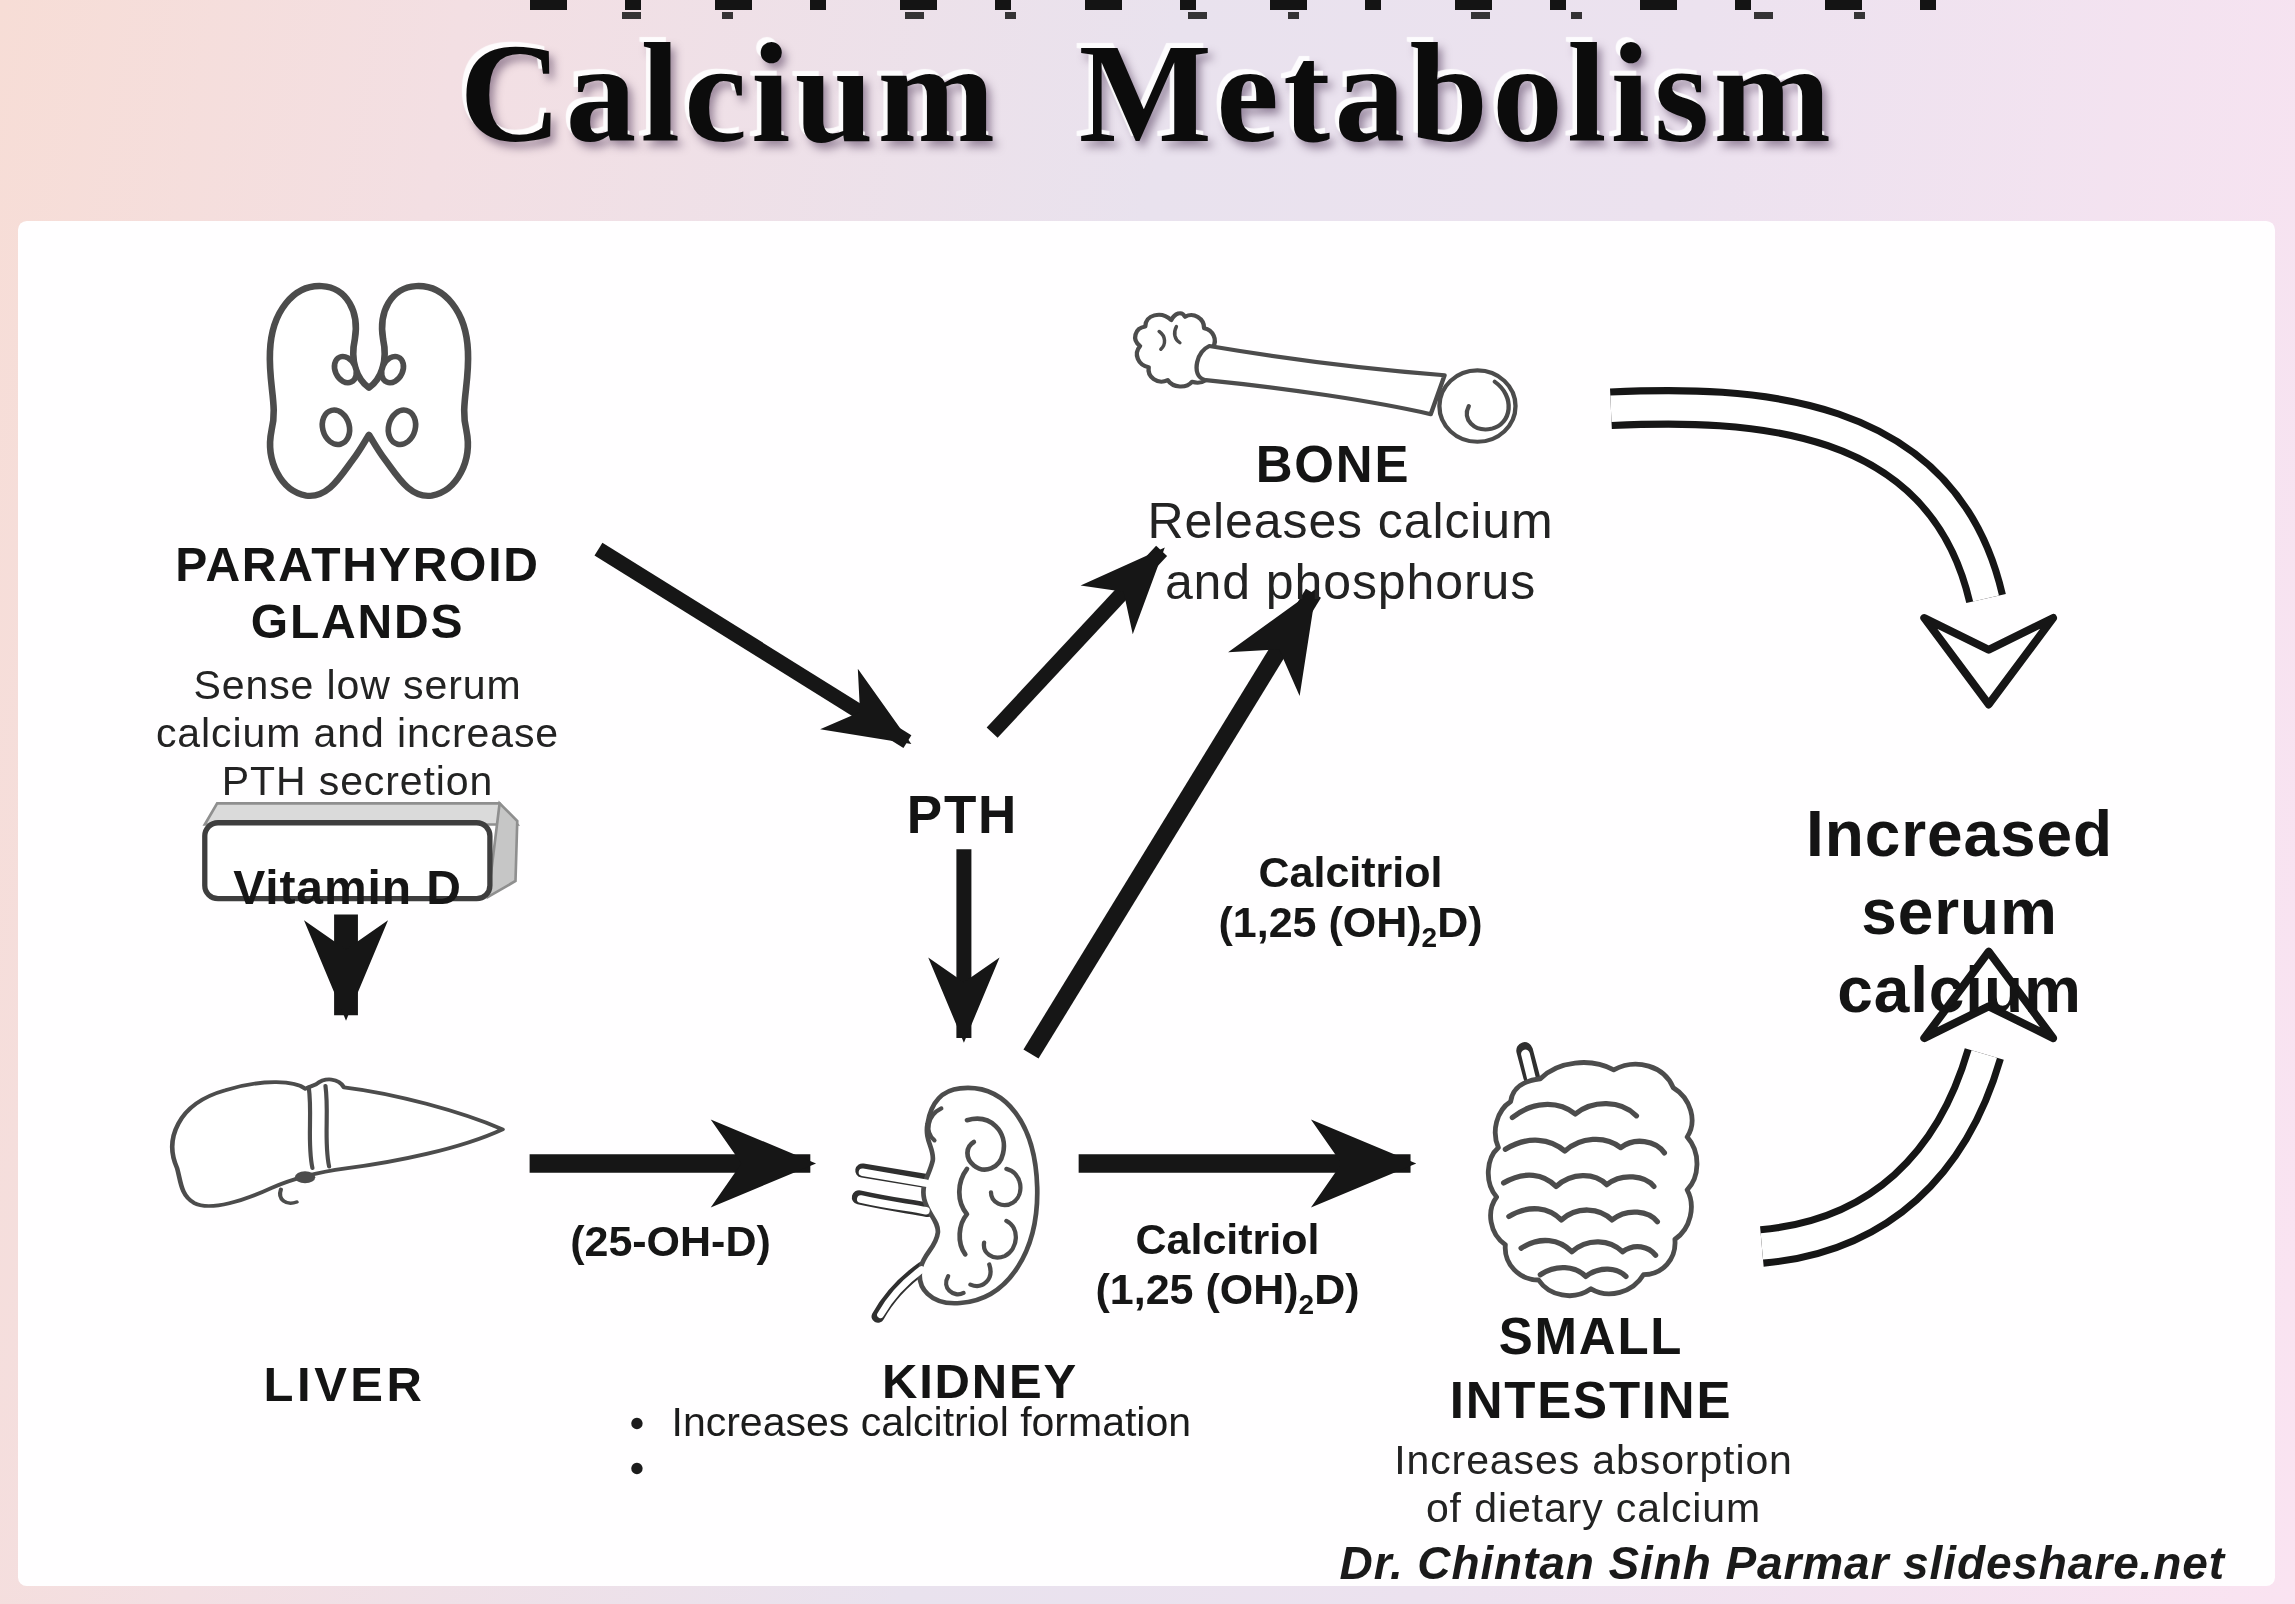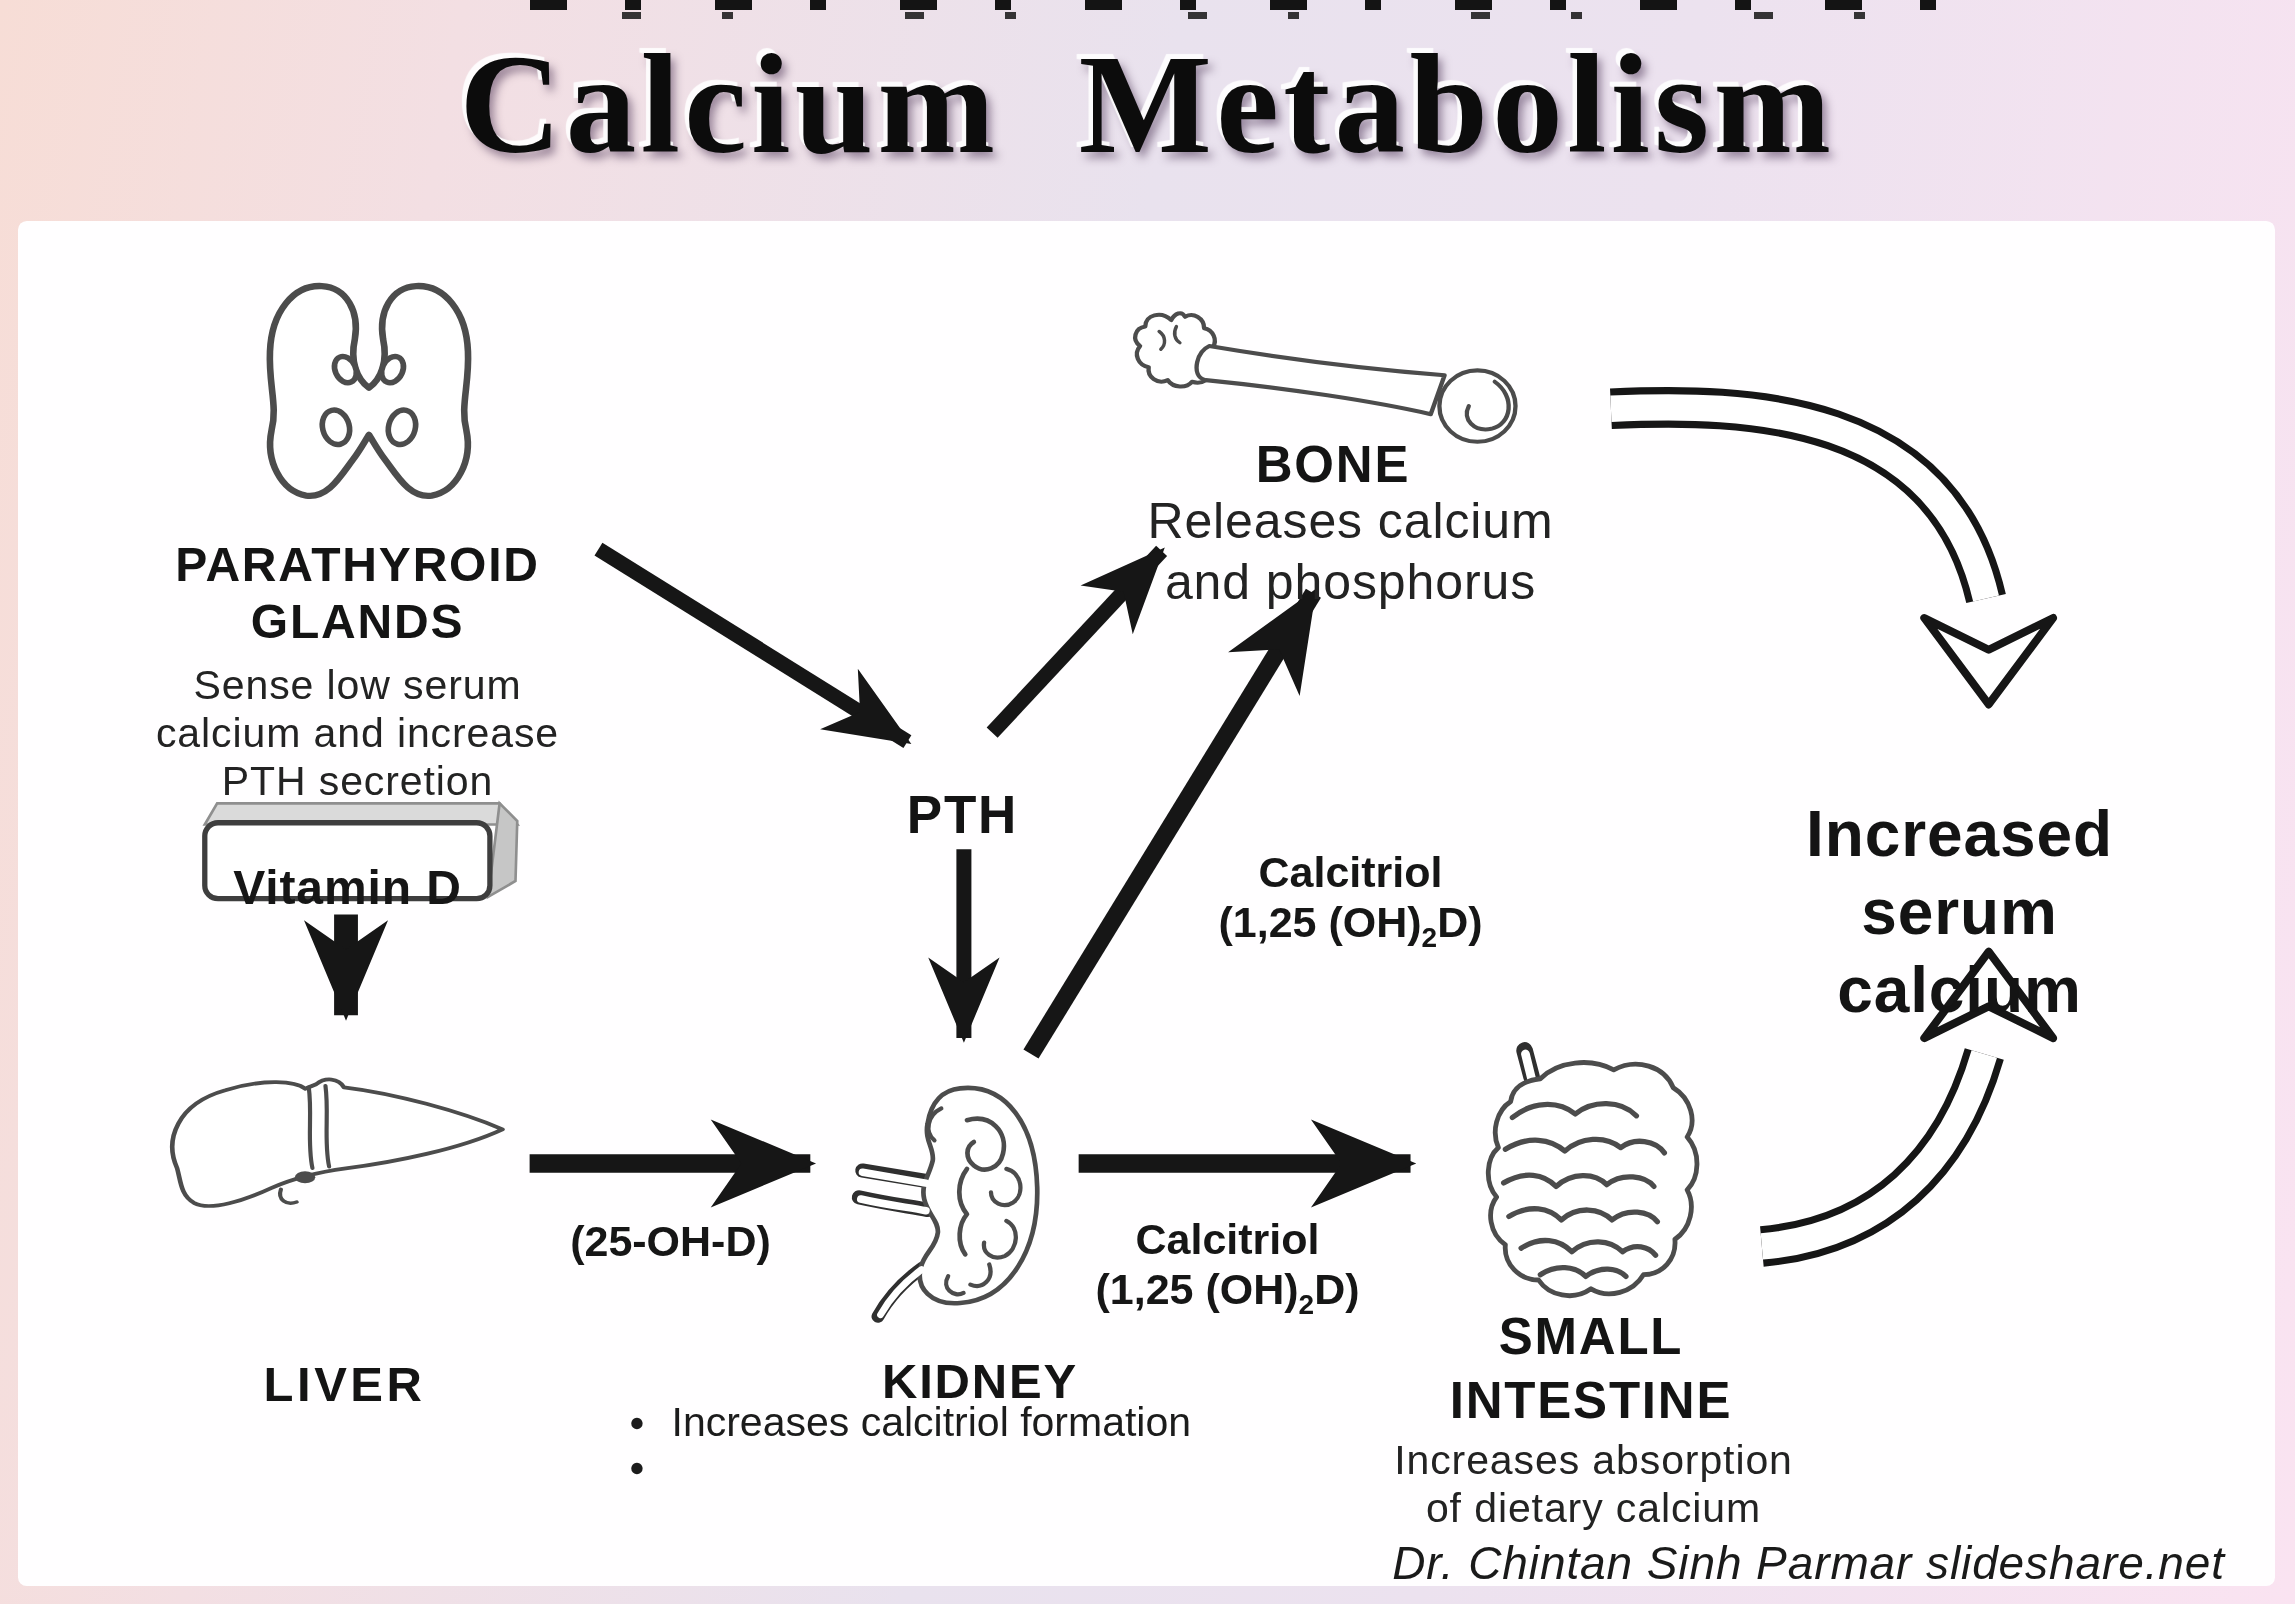--- a/index.html
+++ b/index.html
@@ -13,21 +13,21 @@
   .pre{white-space:pre-line;}
   #panel{
     left:17.7px;top:221px;width:2257px;height:1365px;
     background:#fffeff;border-radius:8.8px;z-index:1;
   }
   #frag1{left:530px;top:0;width:1457px;height:9.7px;z-index:3;
     background:repeating-linear-gradient(90deg,#141414 0 37px,transparent 37px 95px,#141414 95px 111px,transparent 111px 185px);}
   #frag2{left:565px;top:12.4px;width:1404px;height:6.2px;z-index:3;opacity:.85;
     background:repeating-linear-gradient(90deg,transparent 0 57px,#141414 57px 76px,transparent 76px 157px,#141414 157px 168px,transparent 168px 283px);}
   #title{
-    left:0;top:23px;width:2295px;z-index:3;text-align:center;white-space:pre;
+    left:0;top:12px;width:2295px;z-index:3;text-align:center;white-space:pre;
     font-family:"Liberation Serif",serif;font-weight:bold;font-size:141px;letter-spacing:4.4px;color:#0c0c0c;
     text-shadow:-4.4px -5.3px 0.9px rgba(255,255,255,.9), 4.4px 6.2px 8px rgba(70,45,80,.5);
   }
   svg.layer{left:0;top:0;z-index:2;pointer-events:none;}
   .txt{z-index:4;margin-top:25px;}
   .node-title{font-weight:bold;font-size:48px;letter-spacing:1.8px;line-height:1.18;color:#141414;}
   .node-desc{font-size:41px;line-height:1.17;letter-spacing:0.9px;color:#232323;}
   #parathyroid-label{left:88px;top:512px;width:539px;}
   #parathyroid-desc{left:53px;top:637px;width:609px;}
   #vitamin-label{left:205px;top:835px;width:285px;font-weight:bold;font-size:48px;letter-spacing:0.9px;}
@@ -40,21 +40,21 @@
   .bullet-dot{font-size:26.5px;line-height:1;}
   #bone-label{left:1196px;top:410px;width:274px;font-size:51px;}
   #bone-desc{left:1121px;top:466px;width:459px;font-size:50px;line-height:1.22;}
   .formula{font-weight:bold;font-size:43px;line-height:1.16;}
   .formula sub{font-size:28px;}
   #calcitriol-bone{left:1165px;top:823px;width:371px;}
   #calcitriol-intestine{left:1042px;top:1190px;width:371px;}
   #intestine-label{left:1408px;top:1280px;width:366px;font-size:51px;line-height:1.25;}
   #intestine-desc{left:1373px;top:1411px;width:441px;line-height:1.18;}
   #increased-label{left:1710px;top:770px;width:499px;font-size:64px;line-height:1.22;letter-spacing:0.9px;}
-  #credit{left:1236px;top:1536px;width:989px;text-align:right;font-style:italic;font-size:46px;color:#1a1a1a;letter-spacing:0.9px;z-index:4;}
+  #credit{left:1236px;top:1536px;width:989px;text-align:right;font-style:italic;font-size:46px;color:#1a1a1a;letter-spacing:0.9px;z-index:4;font-weight:bold;}
 </style>
 </head>
 <body>
 
 <div class="abs" id="panel"></div>
 <div class="abs" id="frag1"></div>
 <div class="abs" id="frag2"></div>
 <div class="abs" id="title">Calcium  Metabolism</div>
 
 <svg class="abs layer" width="2295" height="1604" viewBox="0 0 2600 1817">

